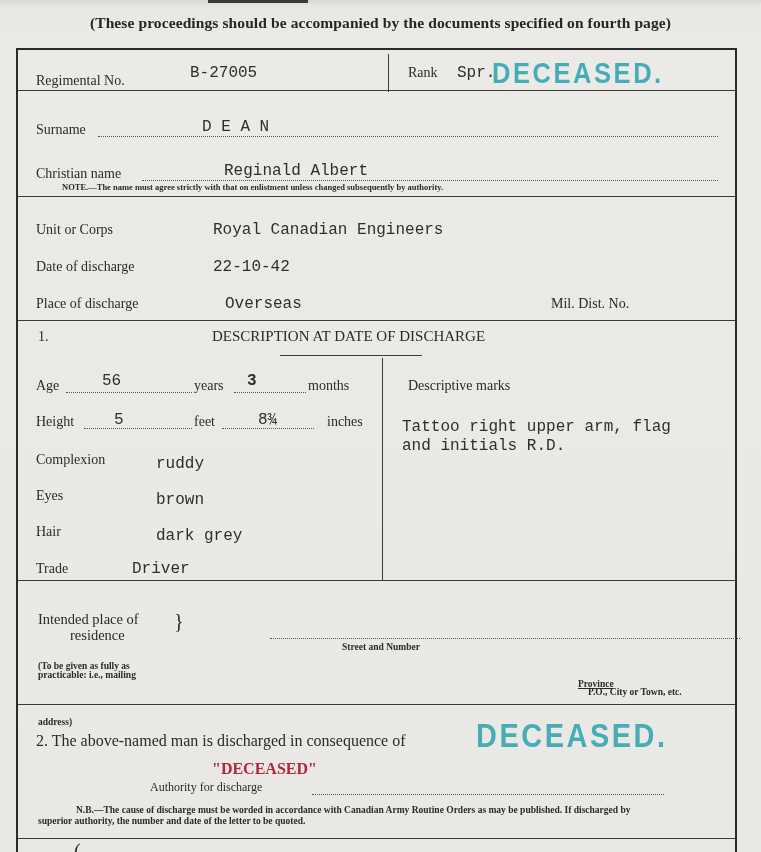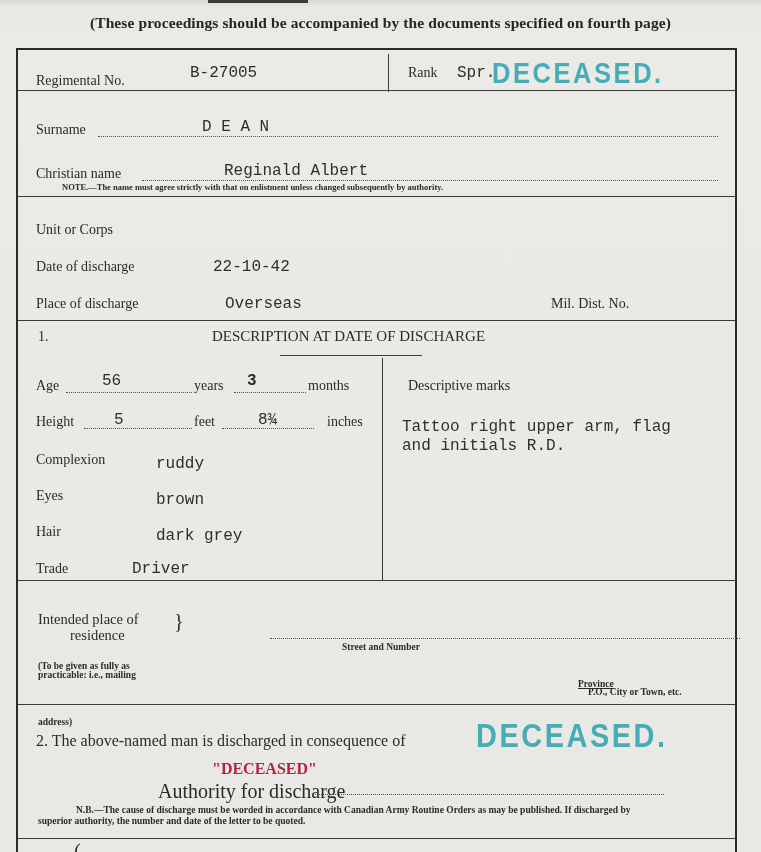--- a/index.html
+++ b/index.html
@@ -69,20 +69,21 @@
     <div class="dots" style="left:80px; top:86px; width:620px;"></div>
     <span class="typed" style="left:184px; top:68px;">D E A N</span>
 
     <span class="lbl" style="left:18px; top:116px;">Christian name</span>
     <div class="dots" style="left:124px; top:130px; width:576px;"></div>
     <span class="typed" style="left:206px; top:112px;">Reginald Albert</span>
     <span class="small" style="left:44px; top:132px;">NOTE.—The name must agree strictly with that on enlistment unless changed subsequently by authority.</span>
     <div class="hline" style="top:146px;"></div>
 
     <span class="lbl" style="left:18px; top:172px;">Unit or Corps</span>
+    <span class="typed" style="left:195px; top:171px;">Royal Canadian Engineers</span>
     <span class="lbl" style="left:18px; top:209px;">Date of discharge</span>
     <span class="typed" style="left:195px; top:208px;">22-10-42</span>
     <span class="lbl" style="left:18px; top:246px;">Place of discharge</span>
     <span class="typed" style="left:207px; top:245px;">Overseas</span>
     <span class="lbl" style="left:533px; top:246px;">Mil. Dist. No.</span>
     <div class="hline" style="top:270px;"></div>
 
     <span class="lbl" style="left:20px; top:279px;">1.</span>
     <span class="lbl" style="left:194px; top:278px; font-size:15px;">DESCRIPTION AT DATE OF DISCHARGE</span>
     <div style="position:absolute; left:262px; top:305px; width:142px; border-top:1.5px solid #3a3a3a;"></div>
@@ -128,21 +129,21 @@
     <div class="dots" style="left:252px; top:588px; width:470px;"></div>
     <span class="sub-lbl" style="left:324px; top:592px;">Street and Number</span>
     <span class="sub-lbl" style="left:570px; top:592px;margin-top:45px;">P.O., City or Town, etc.</span>
     <span class="sub-lbl" style="left:560px; top:629px;text-decoration:underline;">Province</span>
 
     <div class="hline" style="top:654px;"></div>
 
     <span class="lbl" style="left:18px; top:682px; font-size:16px;">2. The above-named man is discharged in consequence of</span>
     <span class="stamp" style="left:458px; top:666px; font-size:34px;">DECEASED.</span>
     <span class="red-text" style="left:194px; top:710px;">"DECEASED"</span>
-    <span class="lbl" style="left:140px; top:730px; font-size:20px;">Authority for discharge</span>
+    <span class="lbl" style="left:132px; top:730px; font-size:12px;">Authority for discharge</span>
     <div class="dots" style="left:294px; top:744px; width:352px;"></div>
     <span class="small" style="left:58px; top:755px; font-size:9.5px;">N.B.—The cause of discharge must be worded in accordance with Canadian Army Routine Orders as may be published.   If discharged by</span>
     <span class="small" style="left:20px; top:766px; font-size:9.5px;">superior authority, the number and date of the letter to be quoted.</span>
 
     <div class="hline" style="top:788px;"></div>
     <span class="lbl" style="left:56px; top:790px; font-size:20px;">(</span>
   </div>
 </div>
 
 </body></html>

